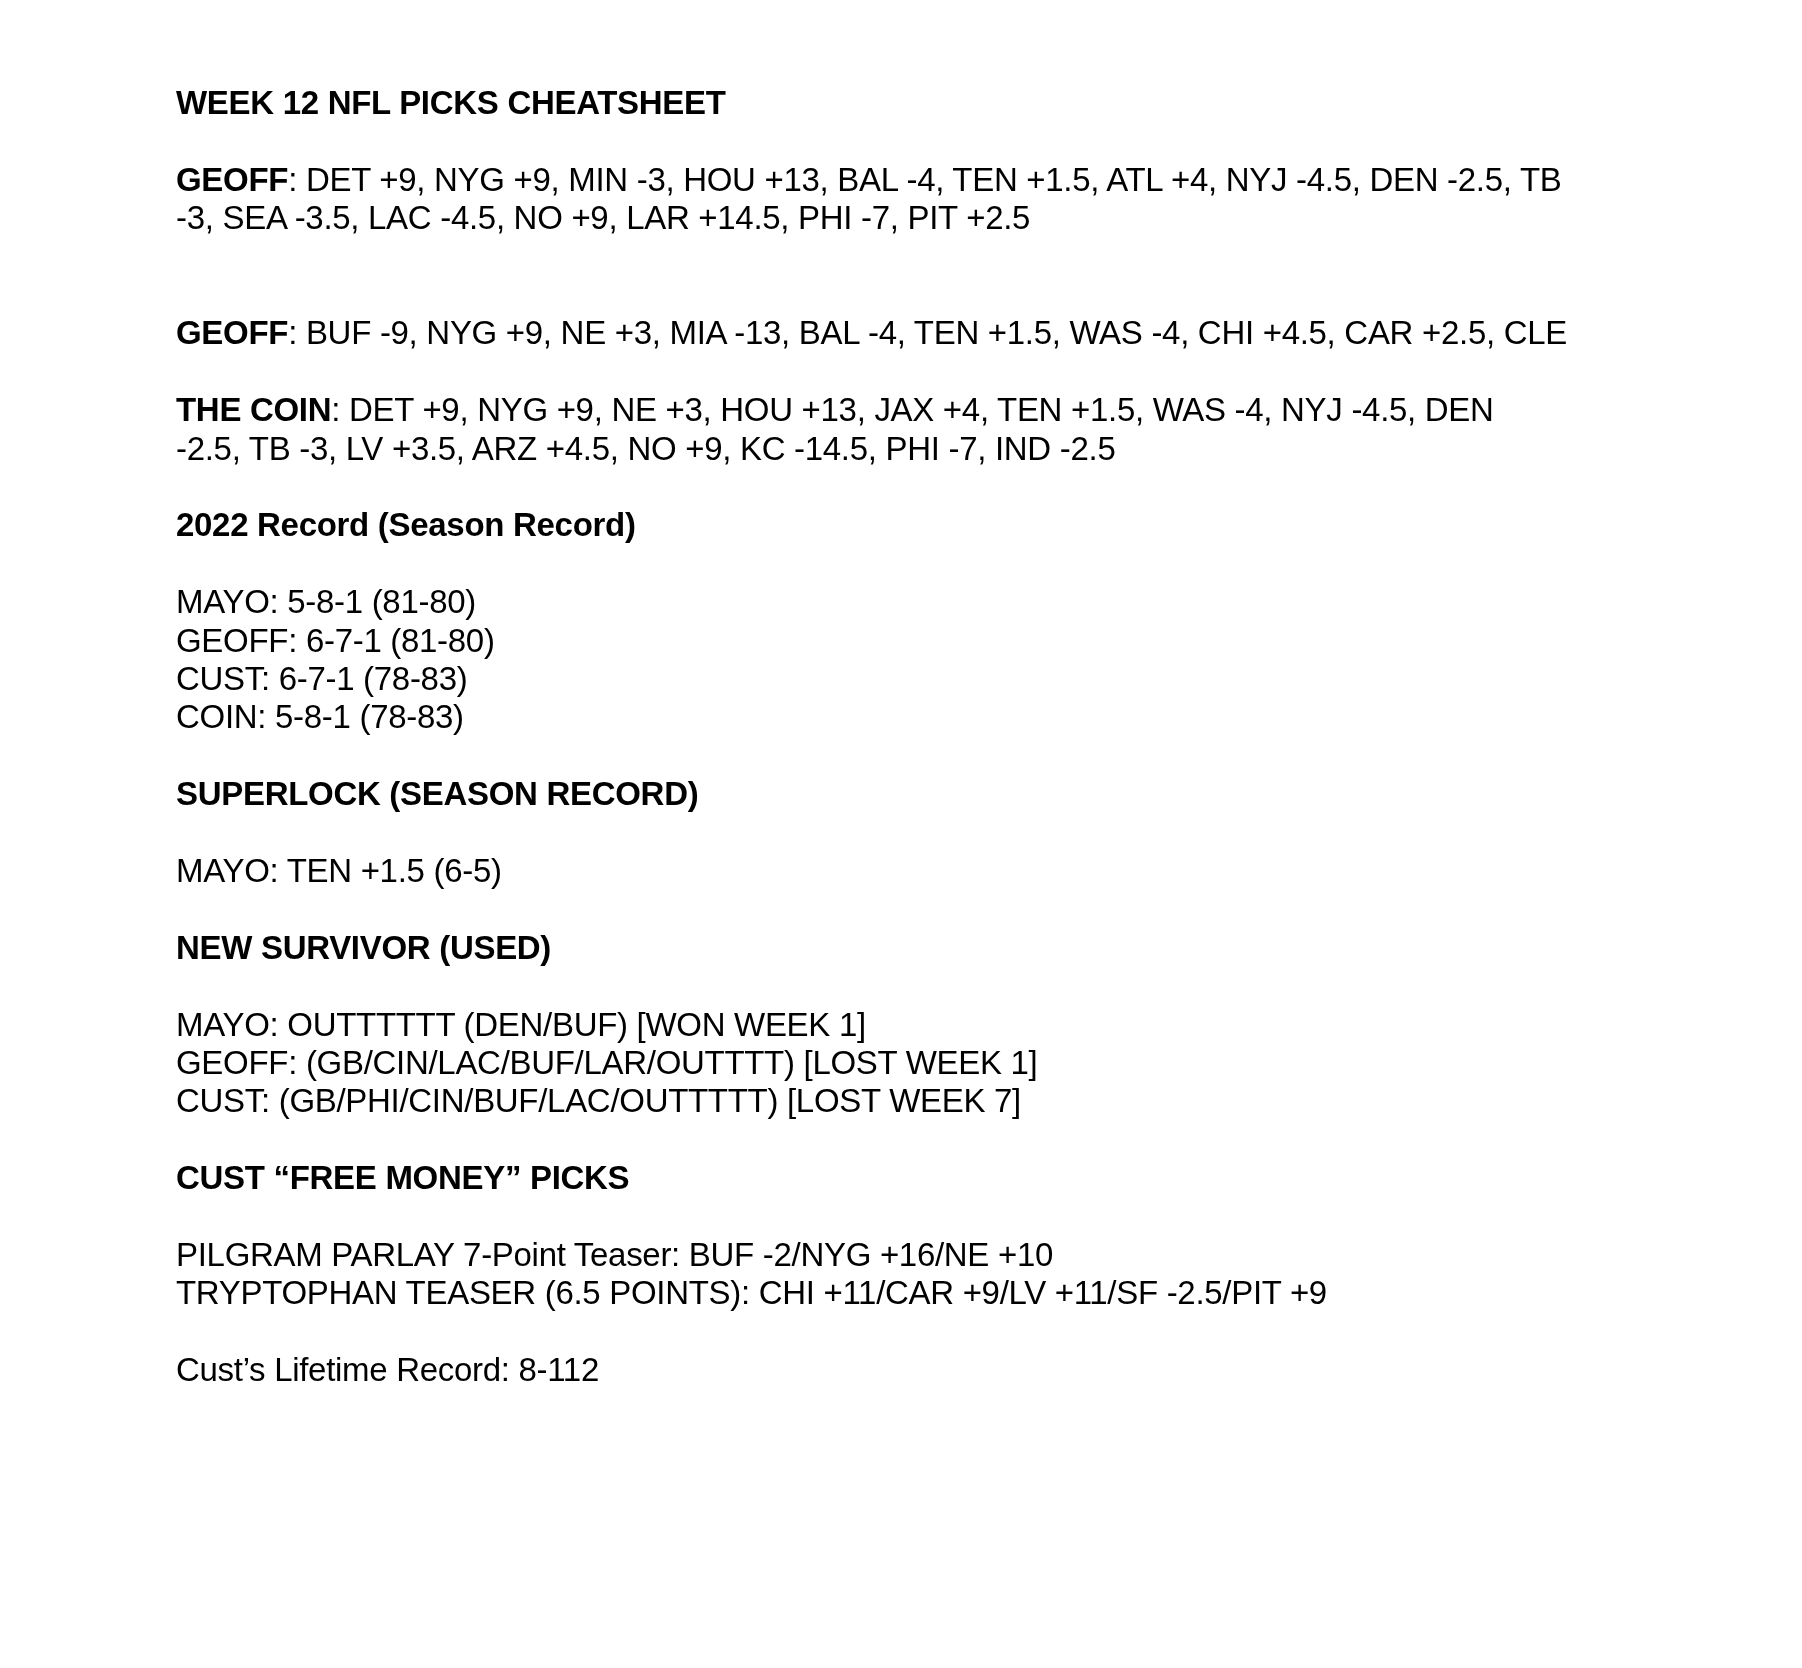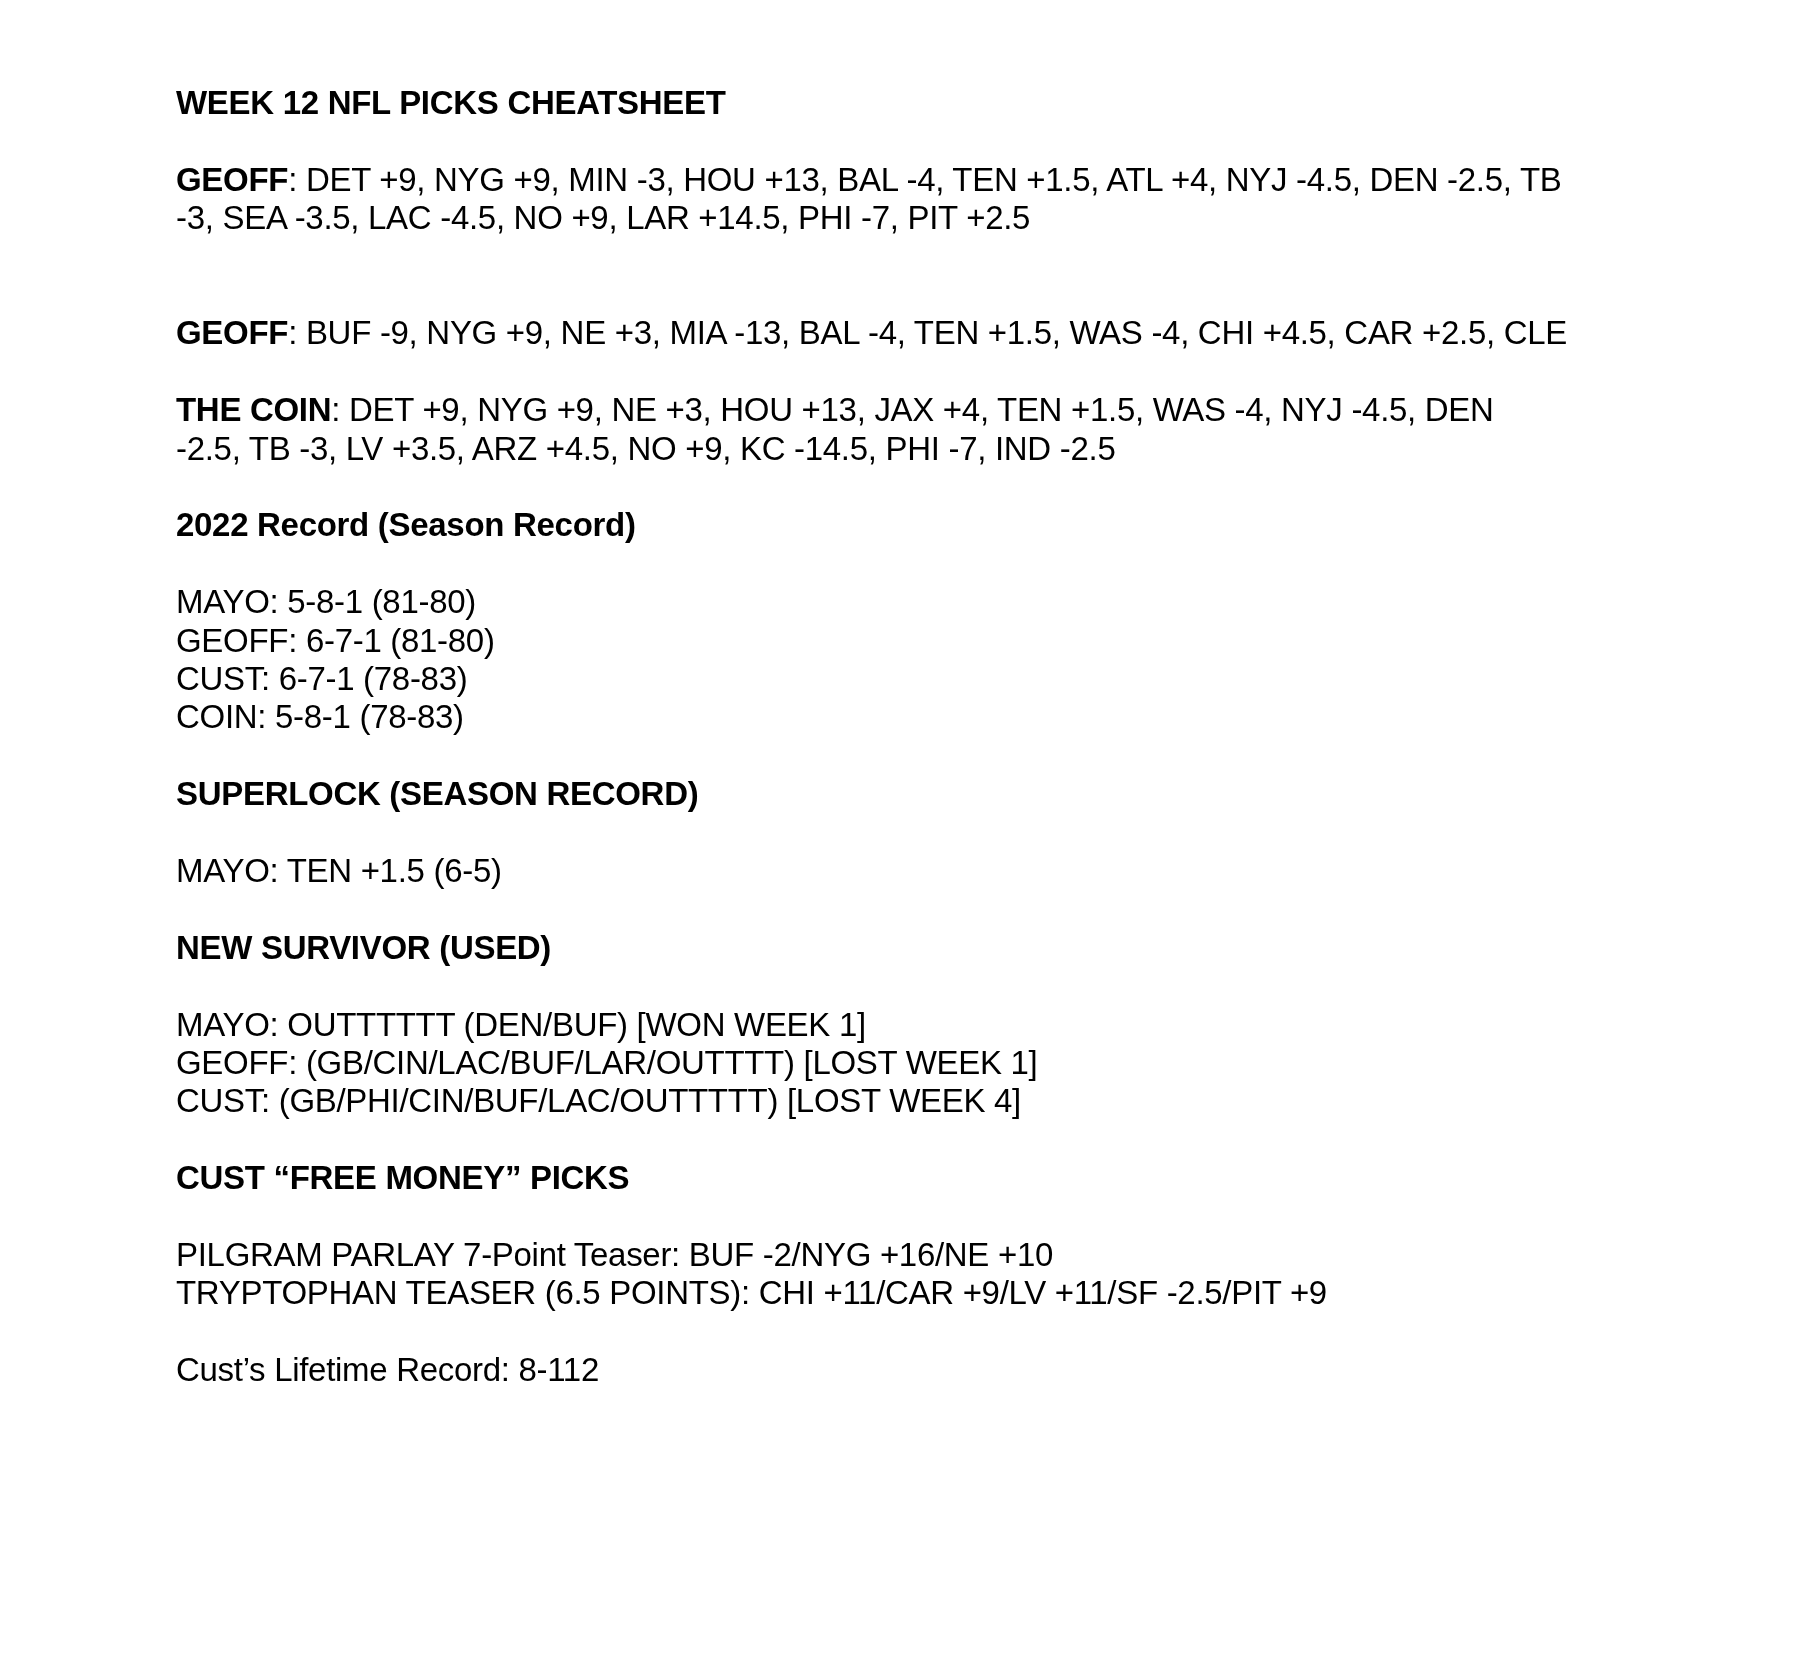--- a/index.html
+++ b/index.html
@@ -80,21 +80,21 @@
   <div class="block">
     <span class="line">MAYO: TEN +1.5 (6-5)</span>
   </div>
   <span class="blank"></span>
 
   <span class="line bold">NEW SURVIVOR (USED)</span>
   <span class="blank"></span>
   <div class="block">
     <span class="line">MAYO: OUTTTTTT (DEN/BUF) [WON WEEK 1]</span>
     <span class="line">GEOFF: (GB/CIN/LAC/BUF/LAR/OUTTTT) [LOST WEEK 1]</span>
-    <span class="line">CUST: (GB/PHI/CIN/BUF/LAC/OUTTTTT) [LOST WEEK 4]</span>
+    <span class="line">CUST: (GB/PHI/CIN/BUF/LAC/OUTTTTT) [LOST WEEK 7]</span>
   </div>
   <span class="blank"></span>
 
   <span class="line bold">CUST “FREE MONEY” PICKS</span>
   <span class="blank"></span>
   <div class="block">
     <span class="line">PILGRAM PARLAY 7-Point Teaser: BUF -2/NYG +16/NE +10</span>
     <span class="line">TRYPTOPHAN TEASER (6.5 POINTS): CHI +11/CAR +9/LV +11/SF -2.5/PIT +9</span>
   </div>
   <span class="blank"></span>

